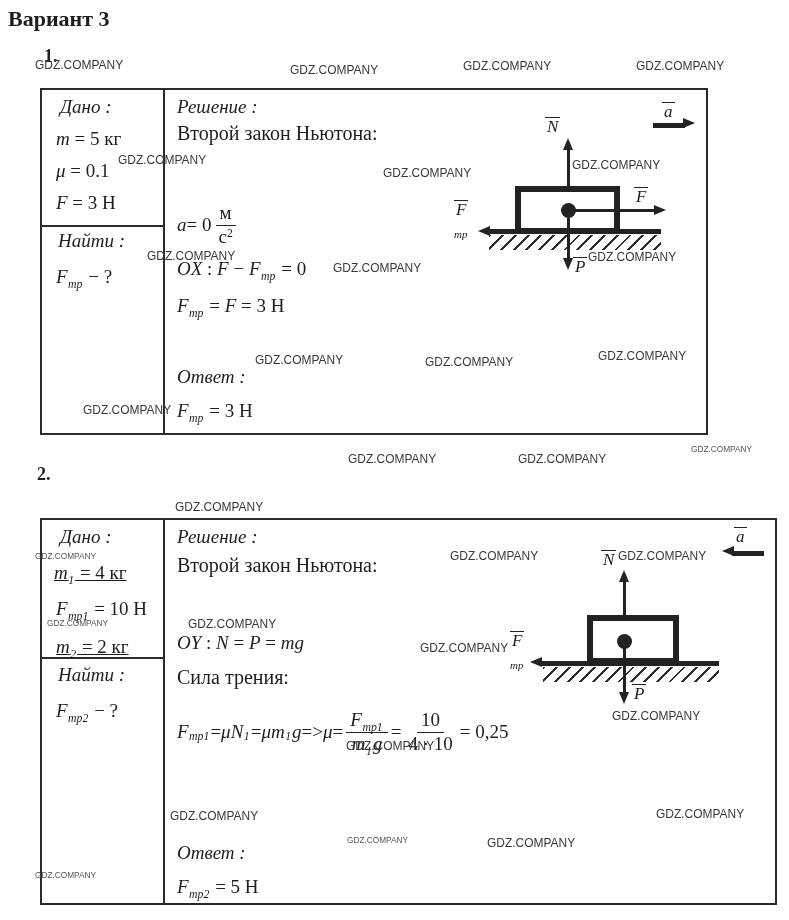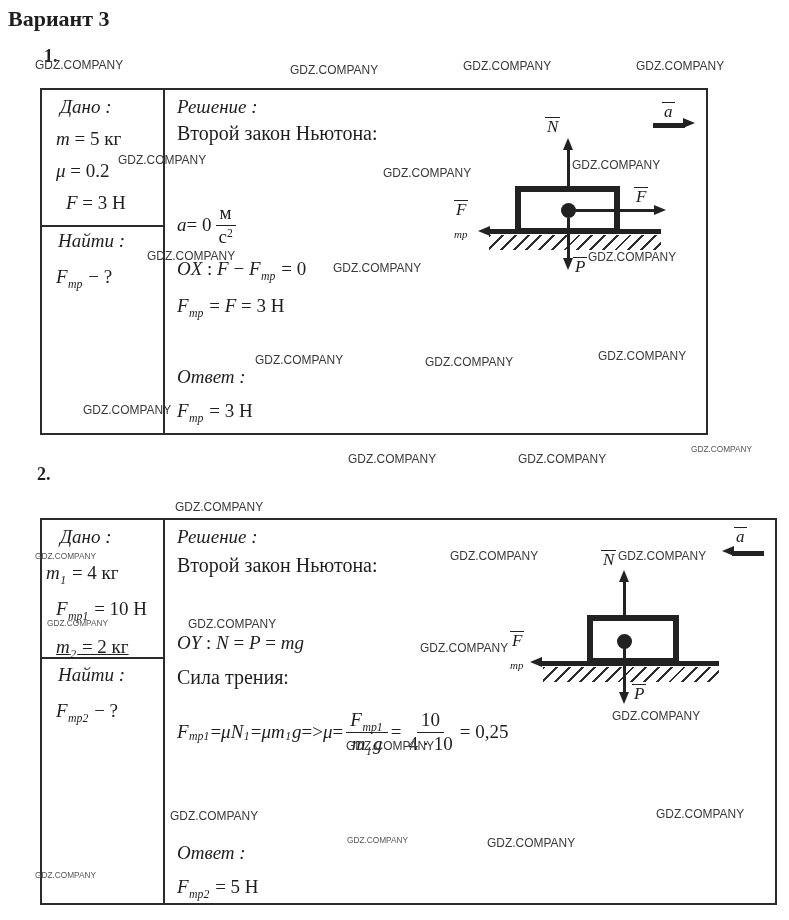--- a/index.html
+++ b/index.html
@@ -56,22 +56,22 @@
   <div class="abs title" style="left:8px;top:6px;">Вариант 3</div>
 
   <div class="abs pnum" style="left:44px;top:46px;">1.</div>
 
   <div class="tbl" style="left:40px;top:88px;width:664px;height:343px;">
     <div class="vline" style="left:121px;"></div>
     <div class="hline" style="left:0;top:135px;width:121px;"></div>
 
     <div class="abs lbl" style="left:18px;top:6px;">Дано :</div>
     <div class="abs fline" style="left:14px;top:38px;"><span class="mi">m</span><span class="mr"> = 5 кг</span></div>
-    <div class="abs fline" style="left:14px;top:70px;"><span class="mi">μ</span><span class="mr"> = 0.2</span></div>
-    <div class="abs fline" style="left:24px;top:102px;"><span class="mi">F</span><span class="mr"> = 3 Н</span></div>
+    <div class="abs fline" style="left:14px;top:70px;"><span class="mi">μ</span><span class="mr"> = 0.1</span></div>
+    <div class="abs fline" style="left:14px;top:102px;"><span class="mi">F</span><span class="mr"> = 3 Н</span></div>
     <div class="abs lbl" style="left:16px;top:140px;">Найти :</div>
     <div class="abs fline" style="left:14px;top:176px;"><span class="mi">F</span><span class="msub">тр</span><span class="mr"> − ?</span></div>
 
     <div class="abs lbl" style="left:135px;top:6px;">Решение :</div>
     <div class="abs txt" style="left:135px;top:32px;">Второй закон Ньютона:</div>
     <div class="abs fflex" style="left:135px;top:112px;height:46px;">
         <span class="mi">a</span>
         <span class="mr"> = 0 </span>
         <span class="frac">
           <span class="fnum"><span class="mr">м</span></span>
@@ -112,21 +112,21 @@
     </div>
   </div>
 
   <div class="abs pnum" style="left:37px;top:464px;">2.</div>
 
   <div class="tbl" style="left:40px;top:518px;width:733px;height:383px;">
     <div class="vline" style="left:121px;"></div>
     <div class="hline" style="left:0;top:137px;width:121px;"></div>
 
     <div class="abs lbl" style="left:18px;top:6px;">Дано :</div>
-    <div class="abs fline" style="left:4px;top:42px;"><span class="mi">m</span><span class="msub">1</span><span class="mr"> = 4 кг</span></div>
+    <div class="abs fline" style="left:12px;top:42px;text-decoration:underline;"><span class="mi">m</span><span class="msub">1</span><span class="mr"> = 4 кг</span></div>
     <div class="abs fline" style="left:14px;top:78px;"><span class="mi">F</span><span class="msub">тр1</span><span class="mr"> = 10 Н</span></div>
     <div class="abs fline" style="left:14px;top:116px;text-decoration:underline;"><span class="mi">m</span><span class="msub">2</span><span class="mr"> = 2 кг</span></div>
     <div class="abs lbl" style="left:16px;top:144px;">Найти :</div>
     <div class="abs fline" style="left:14px;top:180px;"><span class="mi">F</span><span class="msub">тр2</span><span class="mr"> − ?</span></div>
 
     <div class="abs lbl" style="left:135px;top:6px;">Решение :</div>
     <div class="abs txt" style="left:135px;top:34px;">Второй закон Ньютона:</div>
     <div class="abs fline" style="left:135px;top:112px;"><span class="mi">OY</span><span class="mr"> : </span><span class="mi">N</span><span class="mr"> = </span><span class="mi">P</span><span class="mr"> = </span><span class="mi">mg</span></div>
     <div class="abs txt" style="left:135px;top:146px;">Сила трения:</div>
     <div class="abs fflex" style="left:135px;top:186px;height:52px;">

